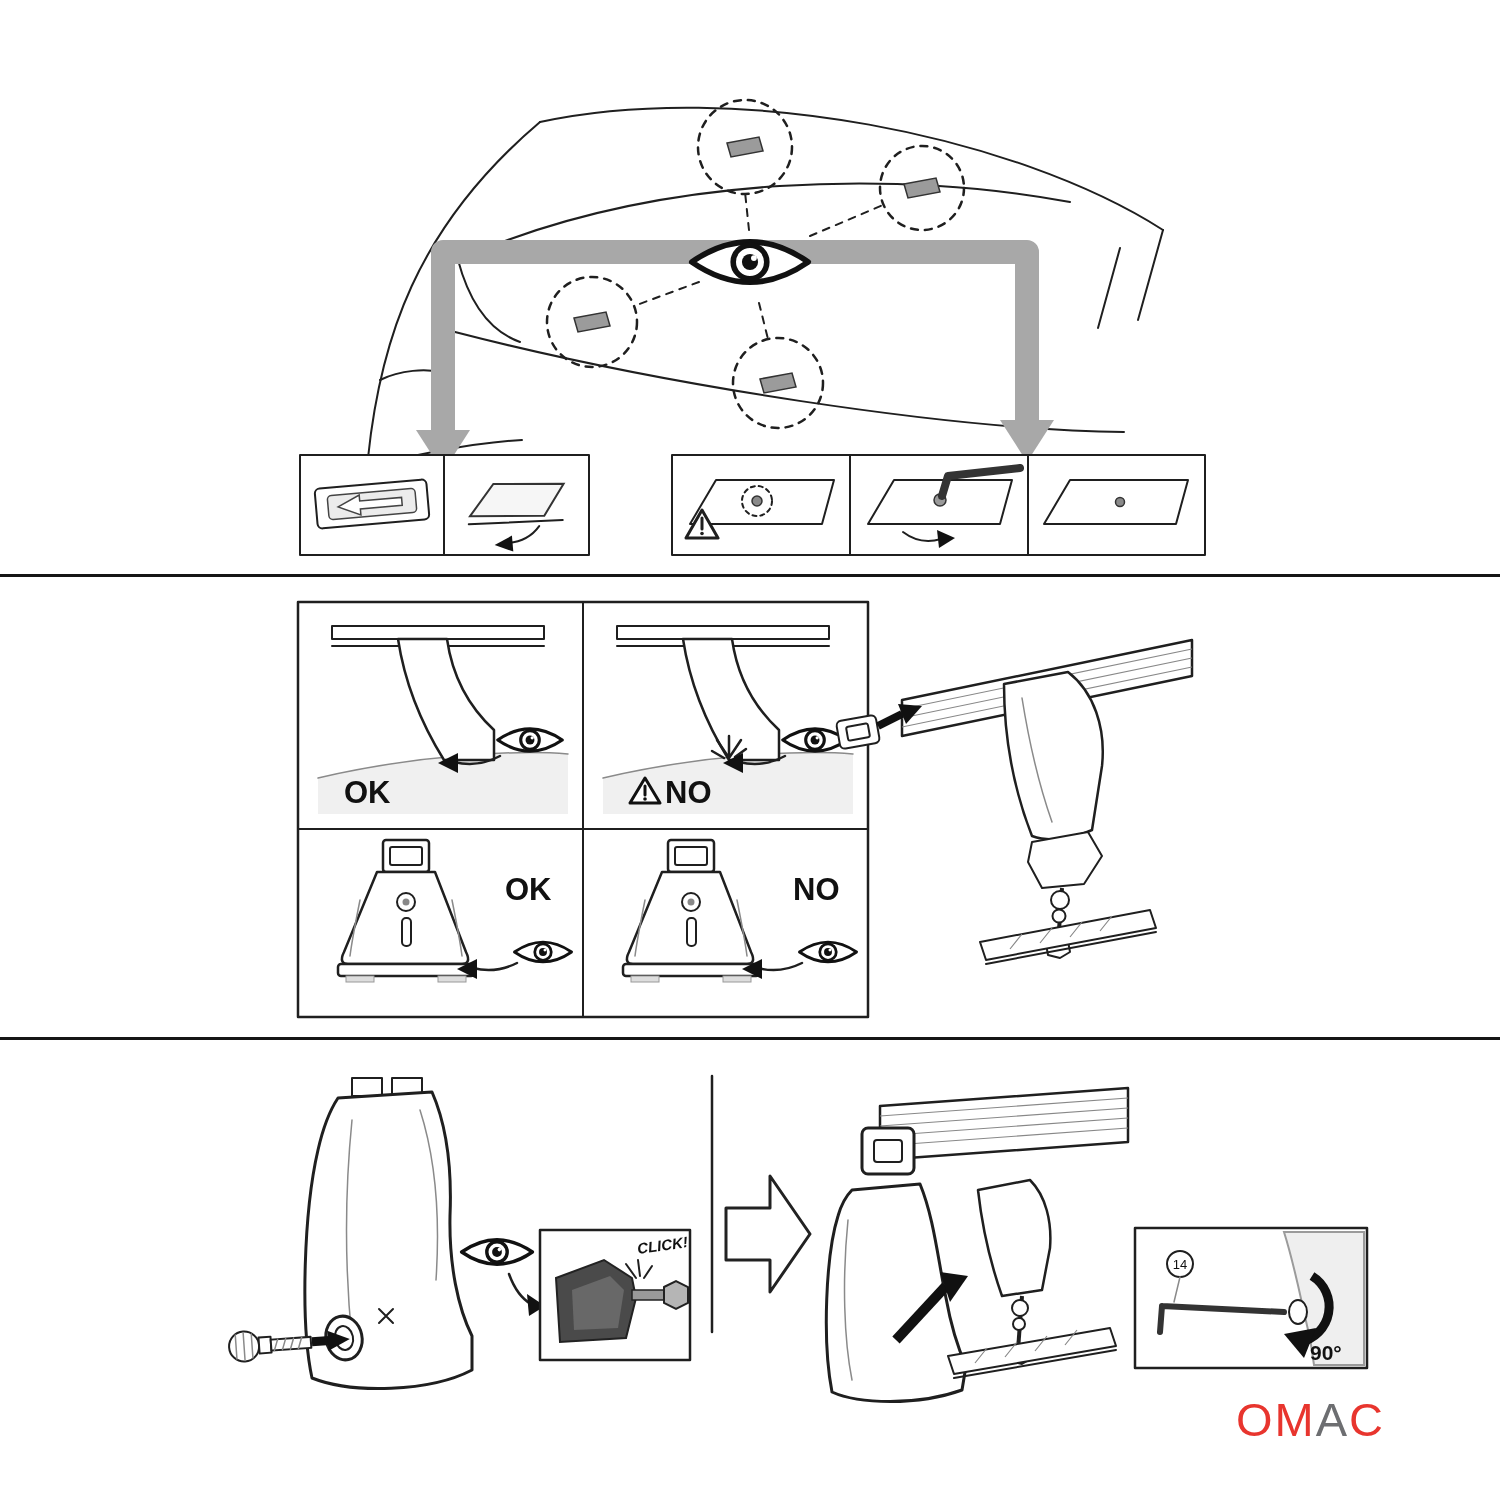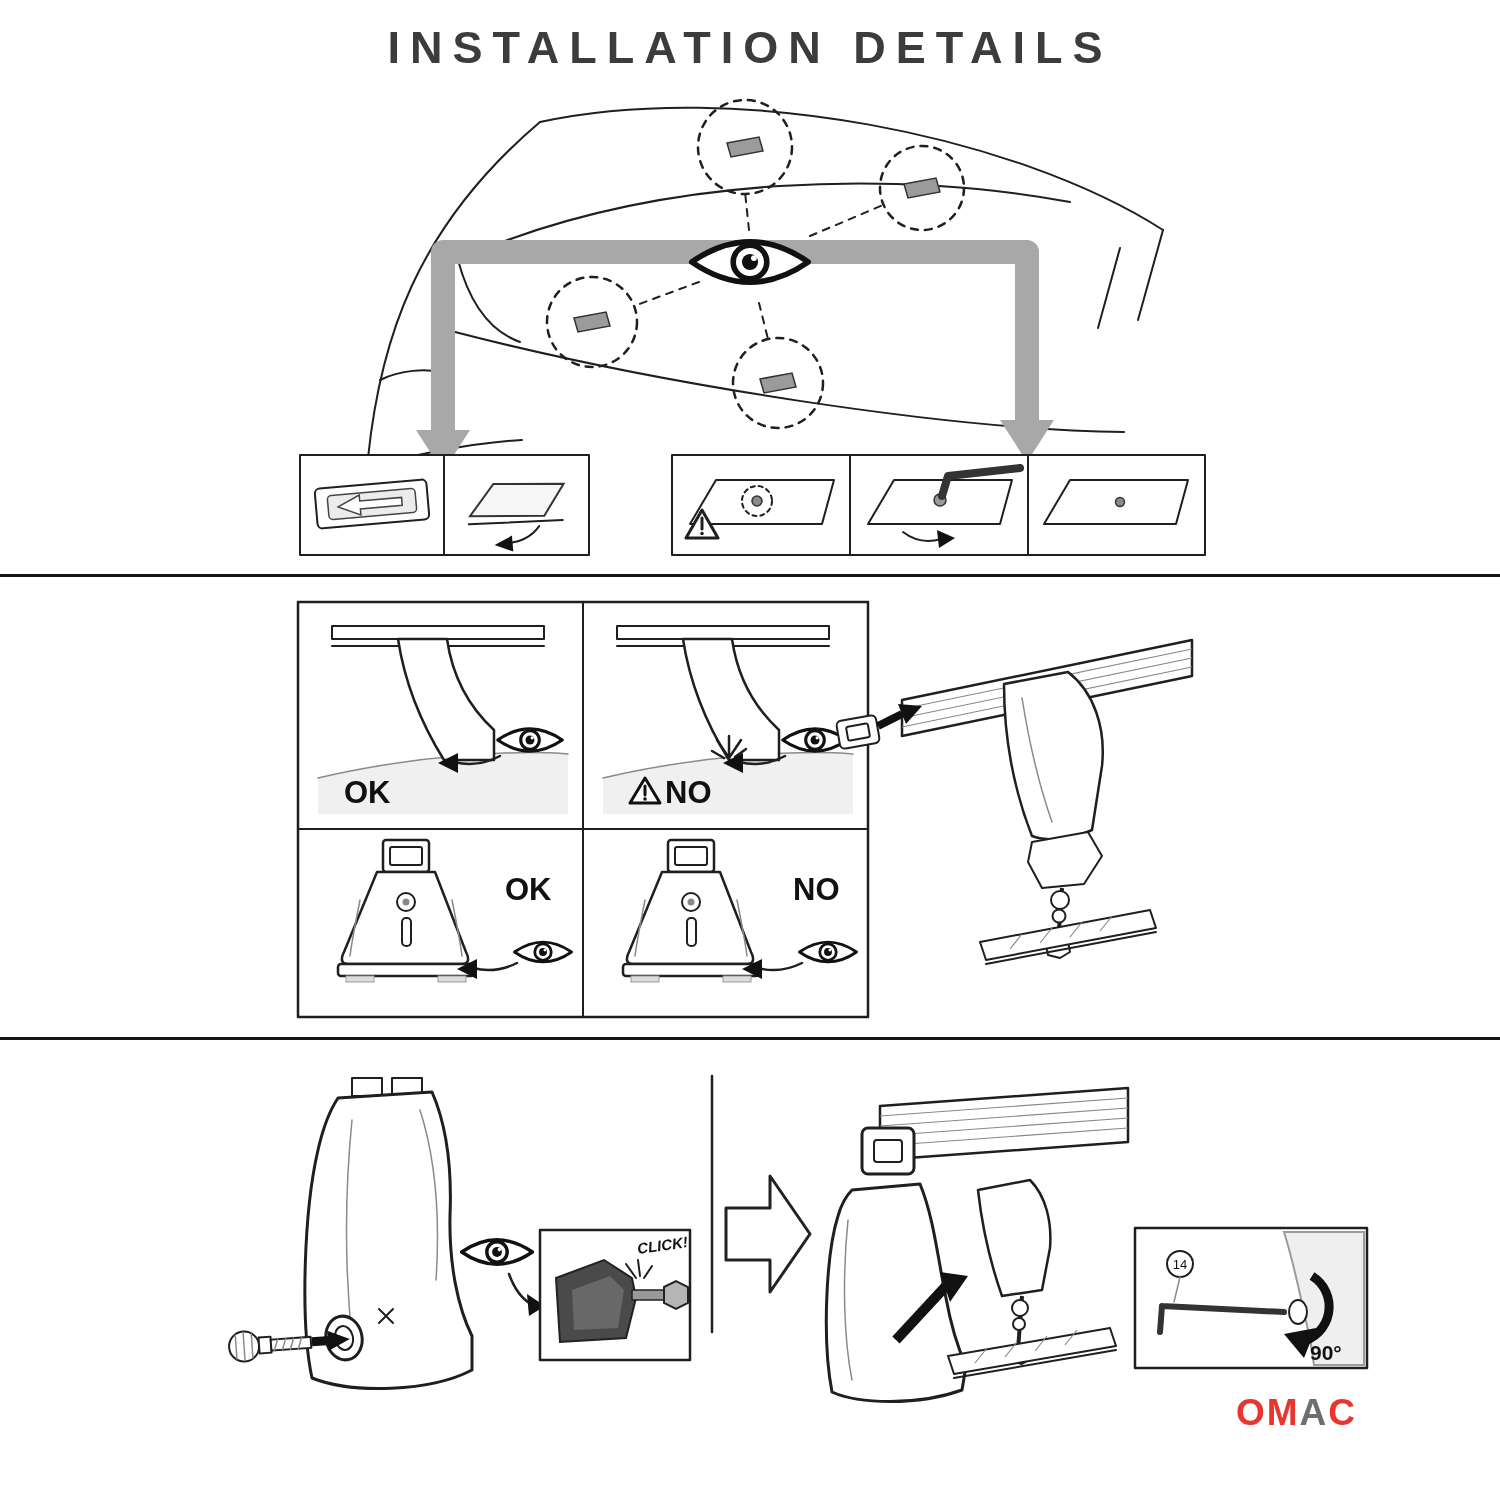--- a/index.html
+++ b/index.html
@@ -17,30 +17,29 @@
   .thin{fill:none;stroke:#8a8a8a;stroke-width:1.5;stroke-linecap:round;}
   .hatch{fill:none;stroke:#888;stroke-width:1.2;}
   .fw{fill:#fff;stroke:#1f1f1f;stroke-width:2.5;stroke-linejoin:round;}
   .fw2{fill:#fff;stroke:#1f1f1f;stroke-width:2;stroke-linejoin:round;}
   .fw3{fill:#fff;stroke:#1f1f1f;stroke-width:3;stroke-linejoin:round;}
   .dash{stroke-dasharray:7 7;}
   .dk{fill:#111;stroke:none;}
   .graya{fill:#a8a8a8;stroke:none;}
   .shade{fill:#f0f0f0;stroke:none;}
   text.lbl{font-weight:bold;fill:#111;font-family:"Liberation Sans",sans-serif;}
-  .brand{position:absolute;left:1236px;top:1392px;font-size:37px;font-weight:bold;
+  .brand{position:absolute;left:1236px;top:1392px;font-size:47px;font-weight:normal;
          letter-spacing:2px;}
   .brand .red{color:#e8352e;} .brand .gray{color:#6d6e71;}
 </style>
 </head>
 <body>
 
 <div class="page">
 
-  <h1 class="title">INSTALLATION DETAILS</h1>
 
   <svg id="secA" class="sec" viewBox="0 0 1500 480">
     <defs>
       <g id="eyeA">
         <path d="M-52,0 Q0,-36 52,0 Q0,36 -52,0 Z" fill="#fff" stroke="#111" stroke-width="5" stroke-linejoin="round"></path>
         <circle r="15" fill="#fff" stroke="#111" stroke-width="5"></circle>
         <circle r="7.2" fill="#111"></circle>
         <circle cx="3.5" cy="-3.5" r="2.6" fill="#fff"></circle>
       </g>
     </defs>

